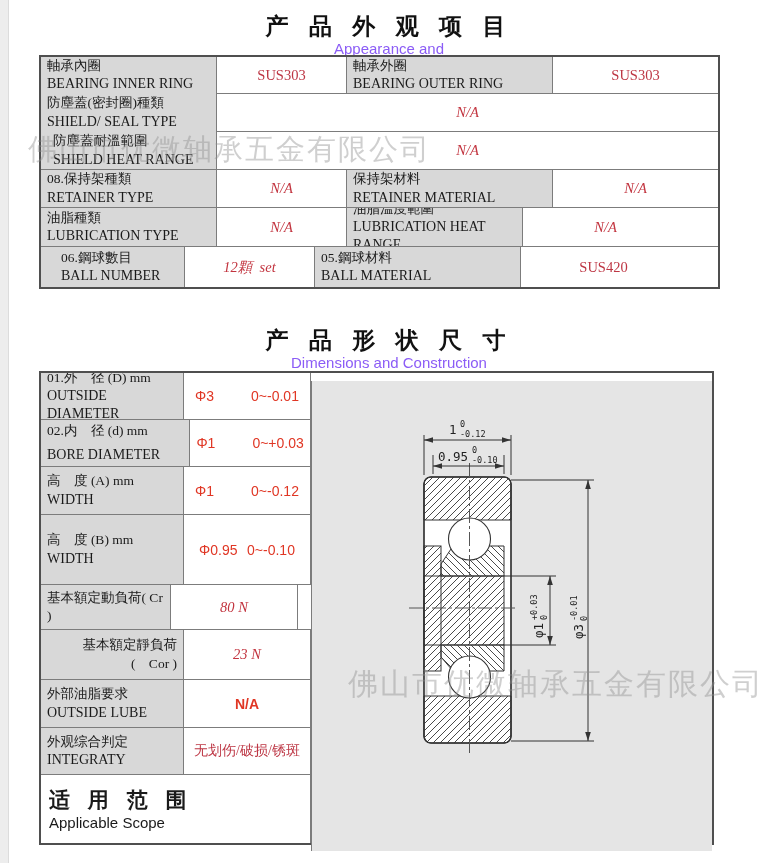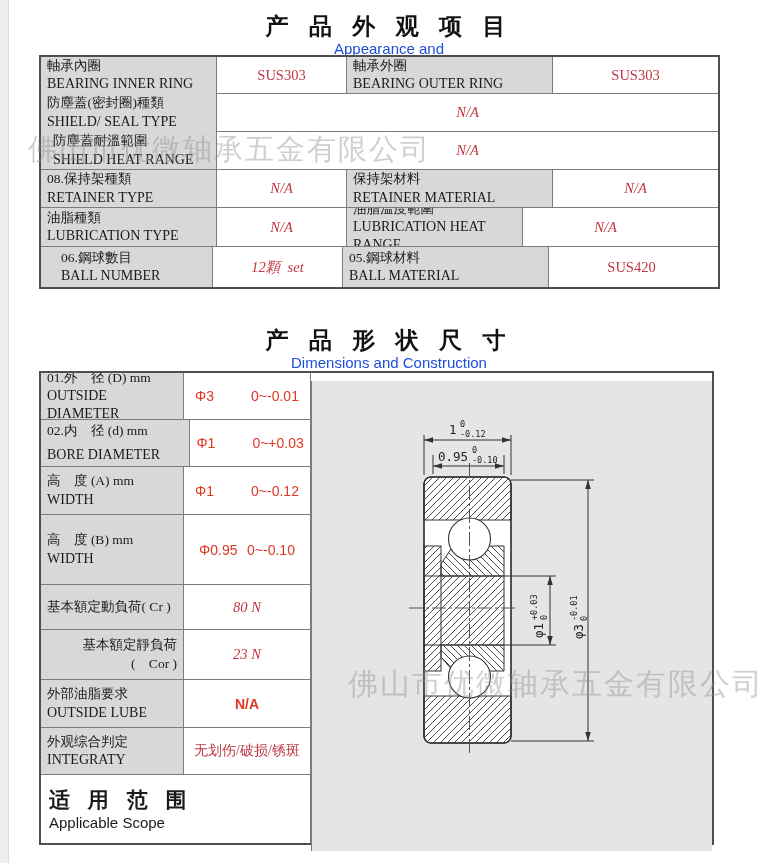--- a/index.html
+++ b/index.html
@@ -5,21 +5,21 @@
   html,body{margin:0;padding:0;background:#fff;}
   #page{position:relative;width:778px;height:863px;background:#ffffff;overflow:hidden;
         font-family:"Liberation Serif", serif;color:#1a1a1a;}
   .edge-strip{position:absolute;left:0;top:0;width:8px;height:863px;background:#ededed;
         border-right:1px solid #dcdcdc;}
   
   .sec-title{position:absolute;left:0;width:778px;text-align:center;
         font-family:"Liberation Sans", sans-serif;font-weight:bold;font-size:23px;
         letter-spacing:7px;color:#111;}
   .sec-sub{position:absolute;left:0;width:778px;text-align:center;
-        font-family:"Liberation Sans", sans-serif;font-size:15px;color:#1d4ed8;}
+        font-family:"Liberation Sans", sans-serif;font-size:15px;color:#8b5cf6;}
   
   .tbl{position:absolute;border:2px solid #4f4f4f;background:#fff;box-sizing:content-box;}
   .trow{display:flex;box-sizing:border-box;border-bottom:1px solid #7c7c7c;}
   .trow.last{border-bottom:none;}
   .cell{box-sizing:border-box;display:flex;flex-direction:column;justify-content:center;
         padding:2px 6px;overflow:hidden;}
   .cell.rb{border-right:1px solid #7c7c7c;}
   .lab{background:#d8d8d8;}
   .zh{font-size:13.5px;line-height:1.35;}
   .en{font-size:14px;line-height:1.3;}
@@ -119,21 +119,21 @@
       <div class="cell rb lab" style="width:176px;">
         <div class="zh">油脂溫度範圍</div>
         <div class="en">LUBRICATION HEAT RANGE</div>
       </div>
       <div class="cell val" style="width:165px;">
         <span class="red-it">N/A</span>
       </div>
     </div>
 
     <div class="trow last" style="height:40px;">
-      <div class="cell rb lab" style="width:172px;padding-left:20px;">
+      <div class="cell rb lab" style="width:144px;padding-left:20px;">
         <div class="zh">06.鋼球數目</div>
         <div class="en">BALL NUMBER</div>
       </div>
       <div class="cell rb val" style="width:130px;">
         <span class="red-it">12顆&nbsp;&nbsp;set</span>
       </div>
       <div class="cell rb lab" style="width:206px;">
         <div class="zh">05.鋼球材料</div>
         <div class="en">BALL MATERIAL</div>
       </div>
@@ -186,21 +186,21 @@
         <div class="zh">高　度 (B) mm</div>
         <div class="en">WIDTH</div>
       </div>
       <div class="cell rb val" style="width:127px;">
         <span class="red-sans sym" style="width:48px;">Φ0.95</span>
         <span class="red-sans">0~-0.10</span>
       </div>
     </div>
 
     <div class="trow" style="height:45px;width:270px;">
-      <div class="cell rb lab" style="width:143px;">
+      <div class="cell rb lab" style="width:130px;">
         <div class="zh">基本額定動負荷( Cr )</div>
       </div>
       <div class="cell rb val" style="width:127px;">
         <span class="red-it">80 N</span>
       </div>
     </div>
 
     <div class="trow" style="height:50px;width:270px;">
       <div class="cell rb lab" style="width:143px;text-align:right;">
         <div class="zh">基本額定靜負荷</div>

